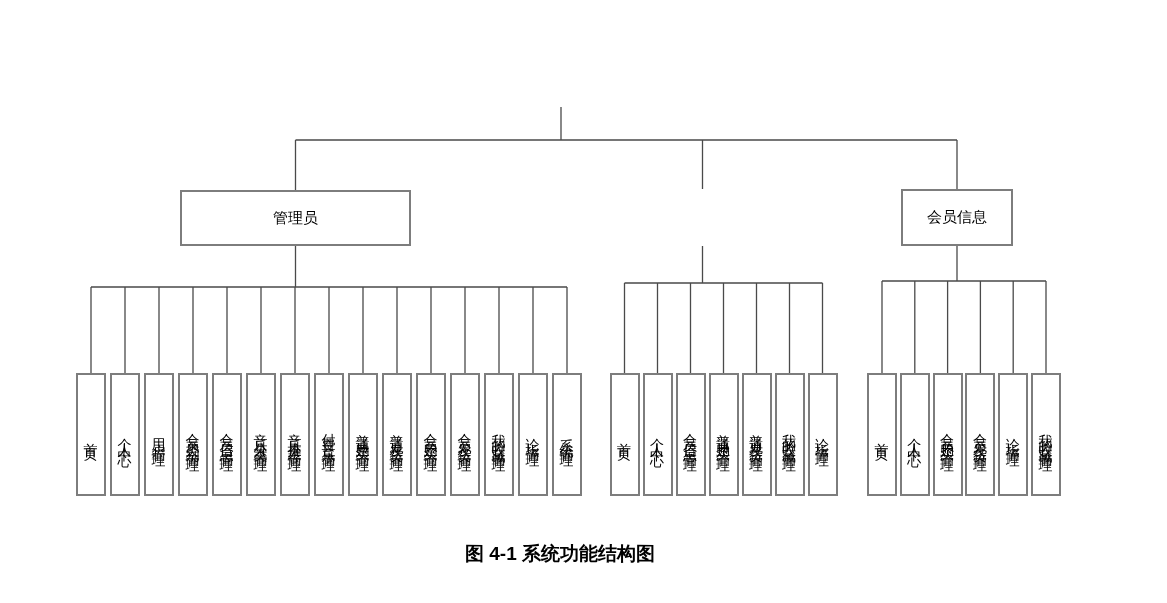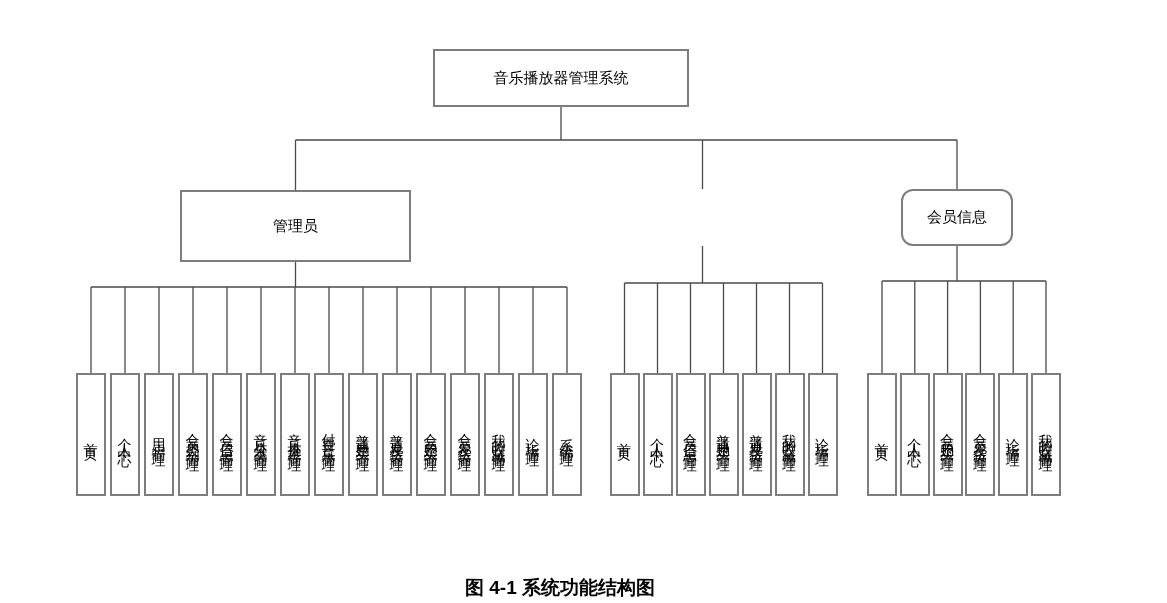--- a/index.html
+++ b/index.html
@@ -15,42 +15,41 @@
     display:flex;align-items:center;justify-content:center;
     font-size:15px;color:var(--text,#000);
   }
   .node.leaf{
     writing-mode:vertical-rl;text-orientation:upright;
     font-size:14px;letter-spacing:5px;line-height:1;
     padding-top:4px;
   }
   .caption{
     position:absolute;top:541px;left:560px;transform:translateX(-50%);
-    font-size:19px;font-weight:bold;white-space:nowrap;color:var(--text,#000);margin-top:34px;
+    font-size:19px;font-weight:bold;white-space:nowrap;color:var(--text,#000);
   }
   .watermark{
     position:absolute;right:8px;bottom:5px;font-size:17px;
     color:var(--wm,#cdcdcd);white-space:nowrap;
   }
 </style>
 </head>
 <body>
 
 <div class="stage" style="--bg: #ffffff; --border: #7d7d7d; --text: #000000; --wm: #cdcdcd;">
 
   <svg class="connectors" id="connector-svg" viewBox="0 0 1167 603" xmlns="http://www.w3.org/2000/svg">
       <path d="M561 107L561 140M295.5 140L957 140M295.5 140L295.5 190M295.5 246L295.5 287M91 287L567 287M91 287L91 373M125 287L125 373M159 287L159 373M193 287L193 373M227 287L227 373M261 287L261 373M295 287L295 373M329 287L329 373M363 287L363 373M397 287L397 373M431 287L431 373M465 287L465 373M499 287L499 373M533 287L533 373M567 287L567 373M702.5 140L702.5 189M702.5 246L702.5 283M624.5 283L822.5 283M624.5 283L624.5 373M657.5 283L657.5 373M690.5 283L690.5 373M723.5 283L723.5 373M756.5 283L756.5 373M789.5 283L789.5 373M822.5 283L822.5 373M957 140L957 189M957 246L957 281M882 281L1046 281M882 281L882 373M914.8 281L914.8 373M947.6 281L947.6 373M980.4 281L980.4 373M1013.2 281L1013.2 373M1046 281L1046 373" fill="none" stroke="#4a4a4a" stroke-width="1.3"></path>
     </svg>
 
-  <div class="node root" style="left:433px;top:49px;width:256px;height:58px;">音乐播放器管理系统</div>
 
-  <div class="node branch" style="left:180px;top:190px;width:231px;height:72px;">管理员</div>
+  <div class="node branch" style="left:180px;top:190px;width:231px;height:56px;">管理员</div>
 
 
-  <div class="node branch" style="left:901px;top:189px;width:112px;height:57px;border-radius:12px;">会员信息</div>
+  <div class="node branch" style="left:901px;top:189px;width:112px;height:57px;">会员信息</div>
 
   <div id="leaf-layer">
       <div class="node leaf" style="left: 76px; top: 373px; width: 30px; height: 123px;">首页</div>
       <div class="node leaf" style="left: 110px; top: 373px; width: 30px; height: 123px;">个人中心</div>
       <div class="node leaf" style="left: 144px; top: 373px; width: 30px; height: 123px;">用户管理</div>
       <div class="node leaf" style="left: 178px; top: 373px; width: 30px; height: 123px;">会员类别管理</div>
       <div class="node leaf" style="left: 212px; top: 373px; width: 30px; height: 123px;">会员信息管理</div>
       <div class="node leaf" style="left: 246px; top: 373px; width: 30px; height: 123px;">音乐分类管理</div>
       <div class="node leaf" style="left: 280px; top: 373px; width: 30px; height: 123px;">音乐推荐管理</div>
       <div class="node leaf" style="left: 314px; top: 373px; width: 30px; height: 123px;">付费音乐管理</div>

